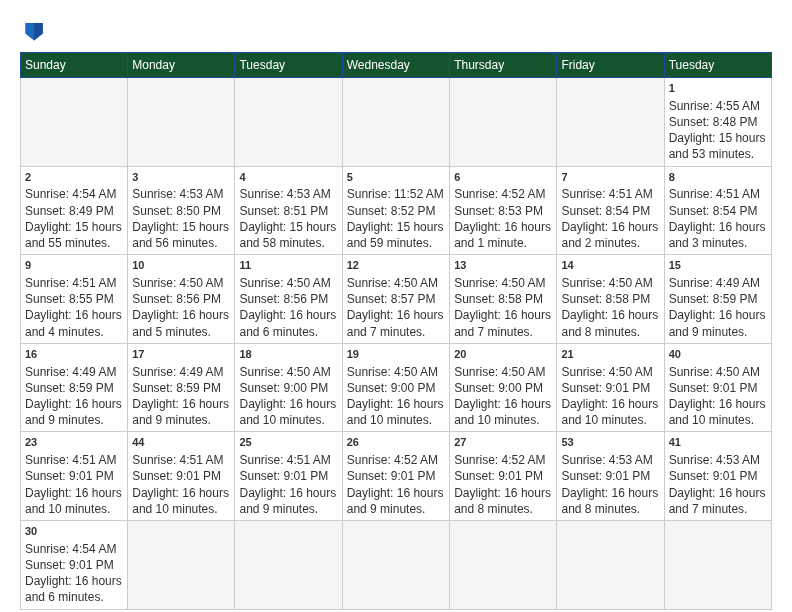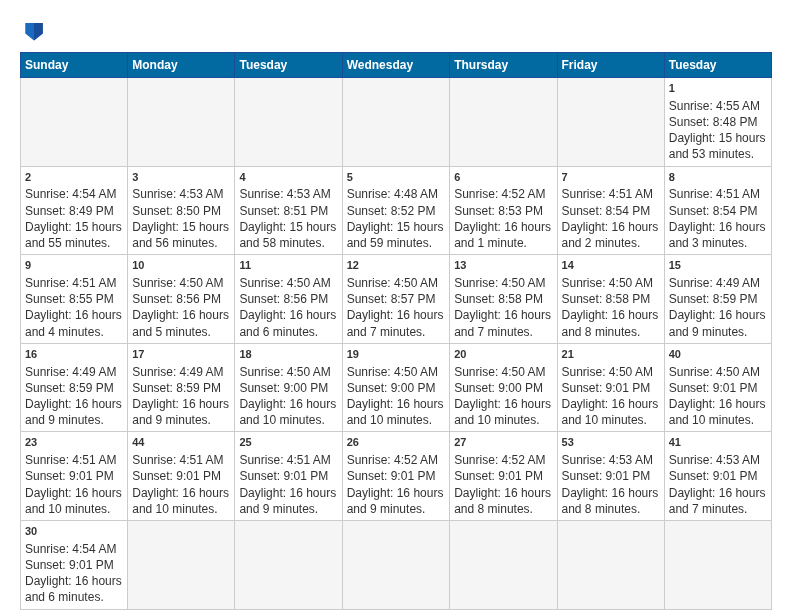--- a/index.html
+++ b/index.html
@@ -45,26 +45,26 @@
     .subtitle {
       font-size: 14px;
       color: #333;
     }
     .calendar {
       width: 100%;
       border-collapse: collapse;
       font-size: 10px;
     }
     .calendar thead th {
-      background-color: #0369a1;
+      background-color: #14532d;
       color: #fff;
       padding: 5px 4px;
       text-align: left;
       font-size: 12px;
-      font-weight: bold;
+      font-weight: normal;
       border: 1px solid #1a4d99;
     }
     .calendar tbody td {
       border: 1px solid #ccc;
       vertical-align: top;
       padding: 3px 4px;
       width: 108px;
       min-height: 60px;
       background: #fff;
       font-size: 9.5px;
@@ -150,21 +150,21 @@
 Daylight: 15 hours and 56 minutes.</div>
         </td>
         <td>
           <span class="day-number">4</span>
           <div class="day-info">Sunrise: 4:53 AM
 Sunset: 8:51 PM
 Daylight: 15 hours and 58 minutes.</div>
         </td>
         <td>
           <span class="day-number">5</span>
-          <div class="day-info">Sunrise: 4:48 AM
+          <div class="day-info">Sunrise: 11:52 AM
 Sunset: 8:52 PM
 Daylight: 15 hours and 59 minutes.</div>
         </td>
         <td>
           <span class="day-number">6</span>
           <div class="day-info">Sunrise: 4:52 AM
 Sunset: 8:53 PM
 Daylight: 16 hours and 1 minute.</div>
         </td>
         <td>

